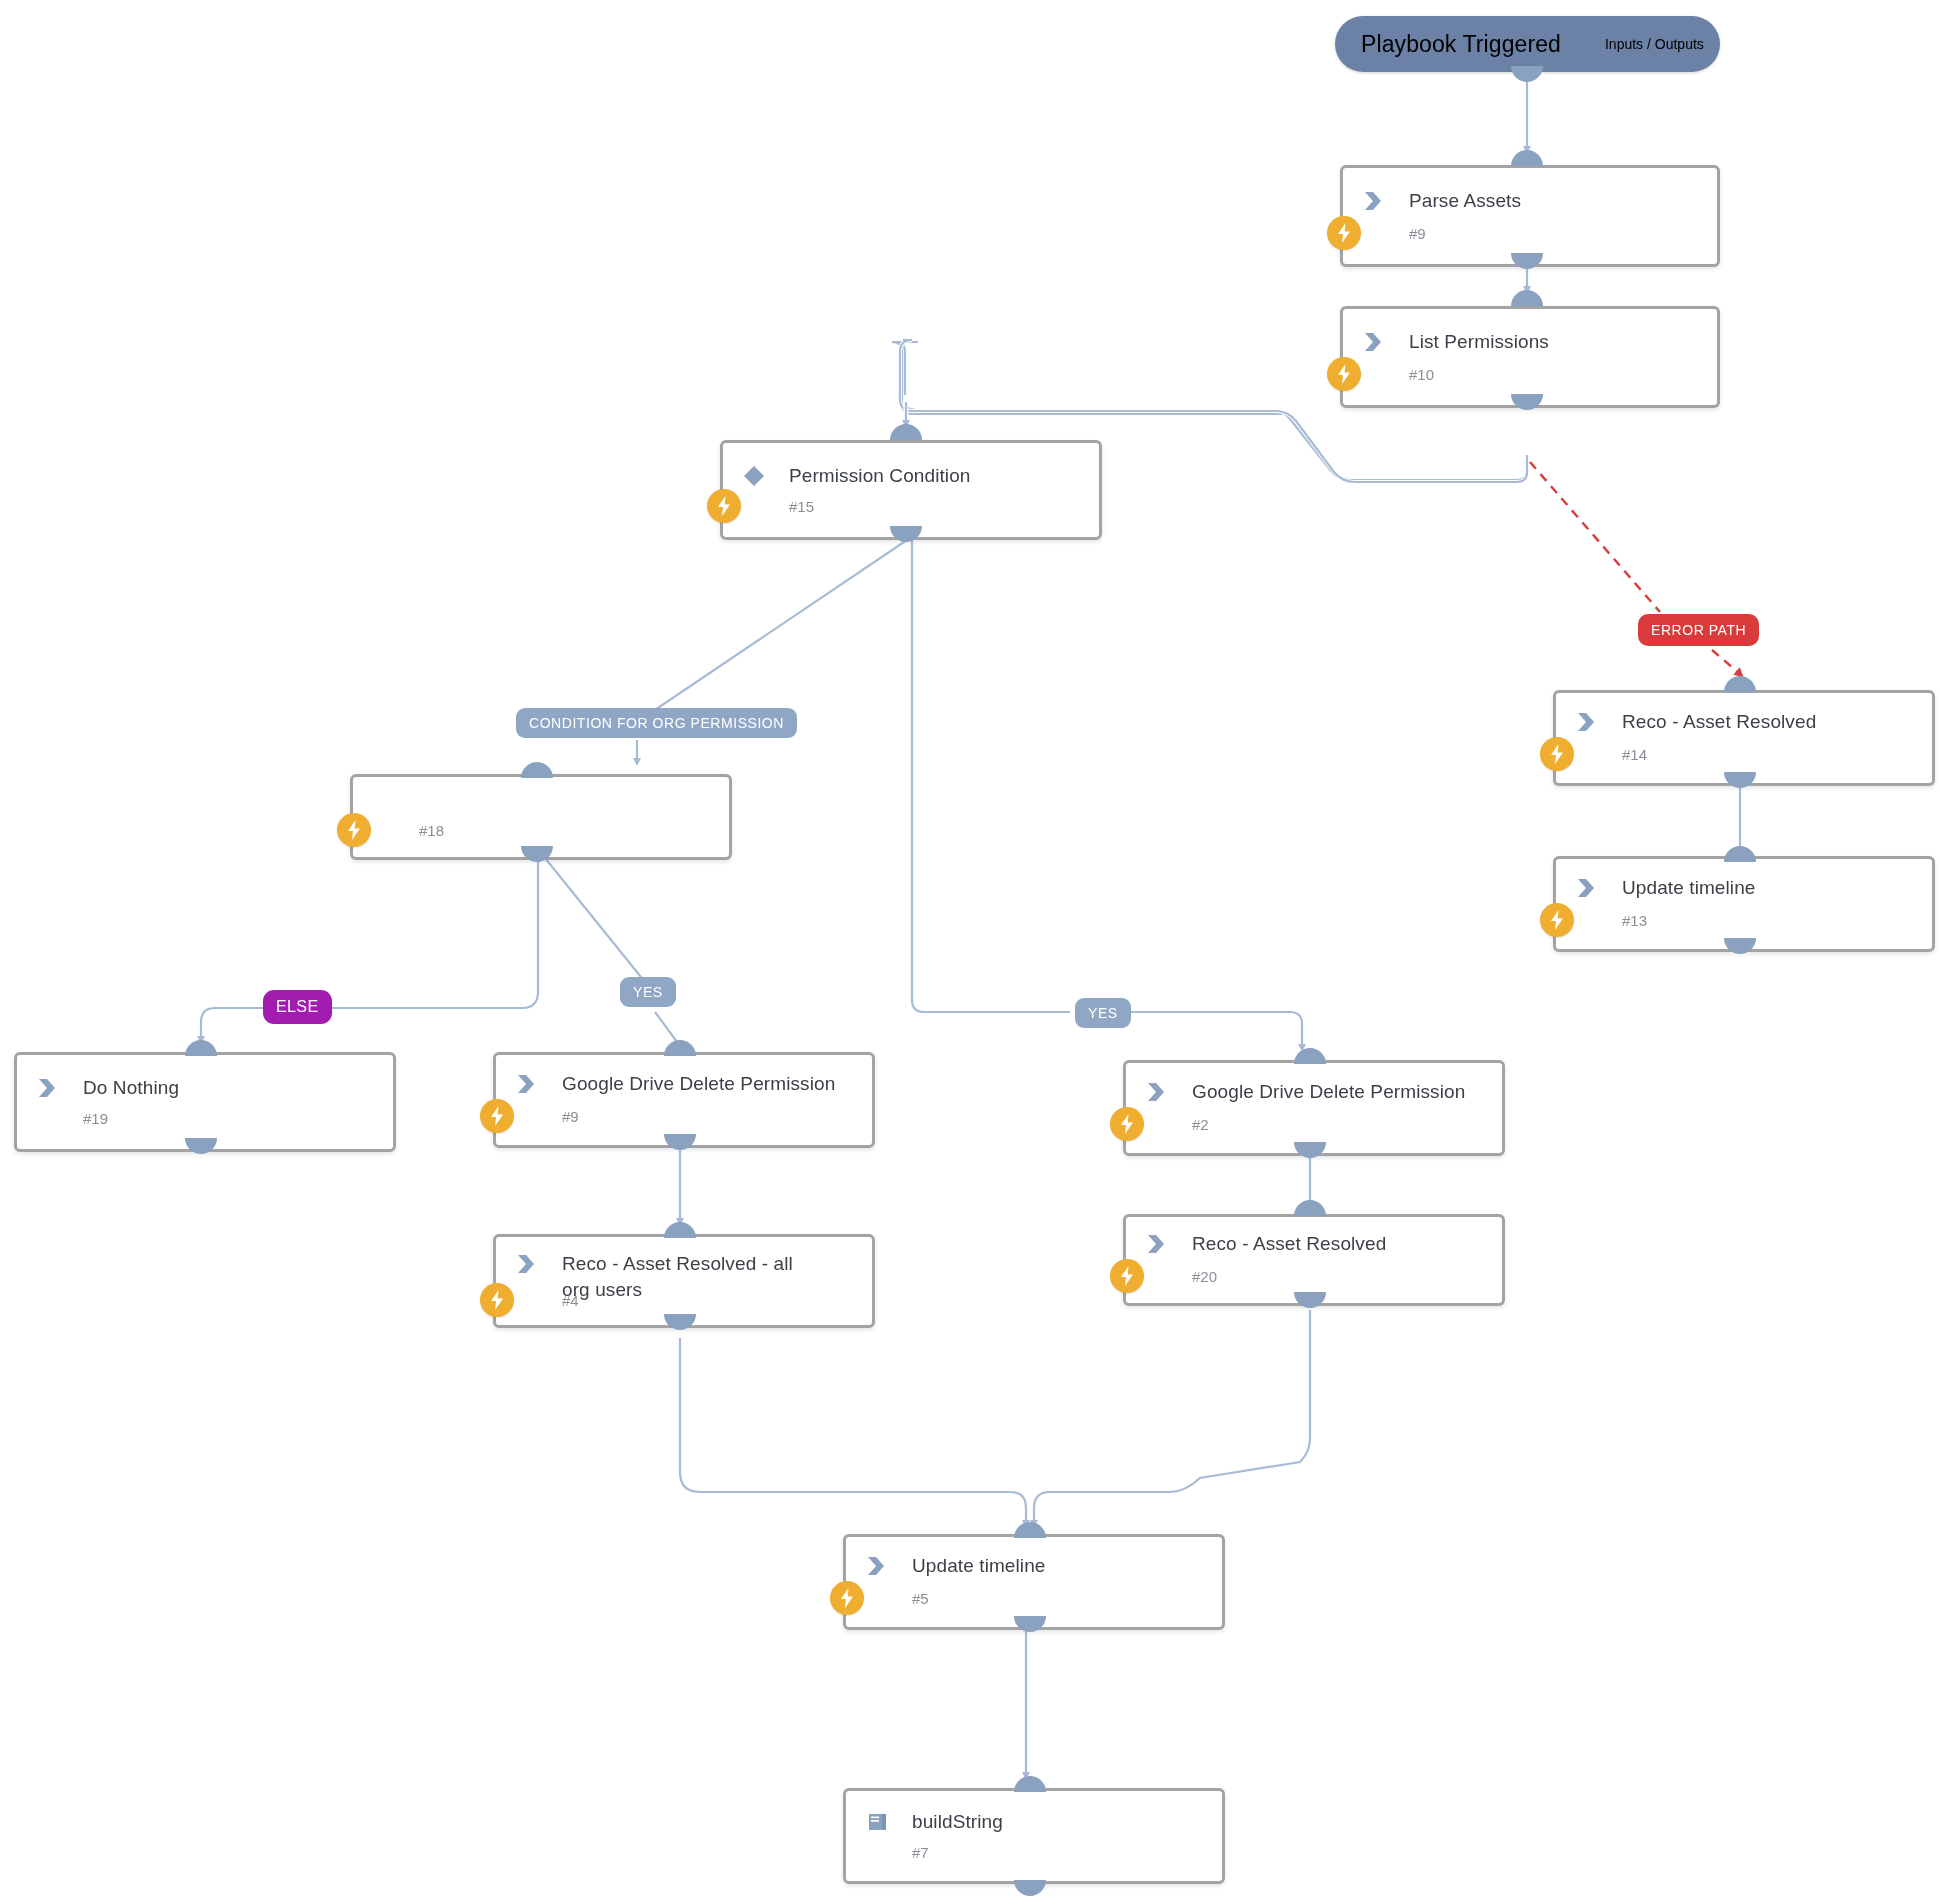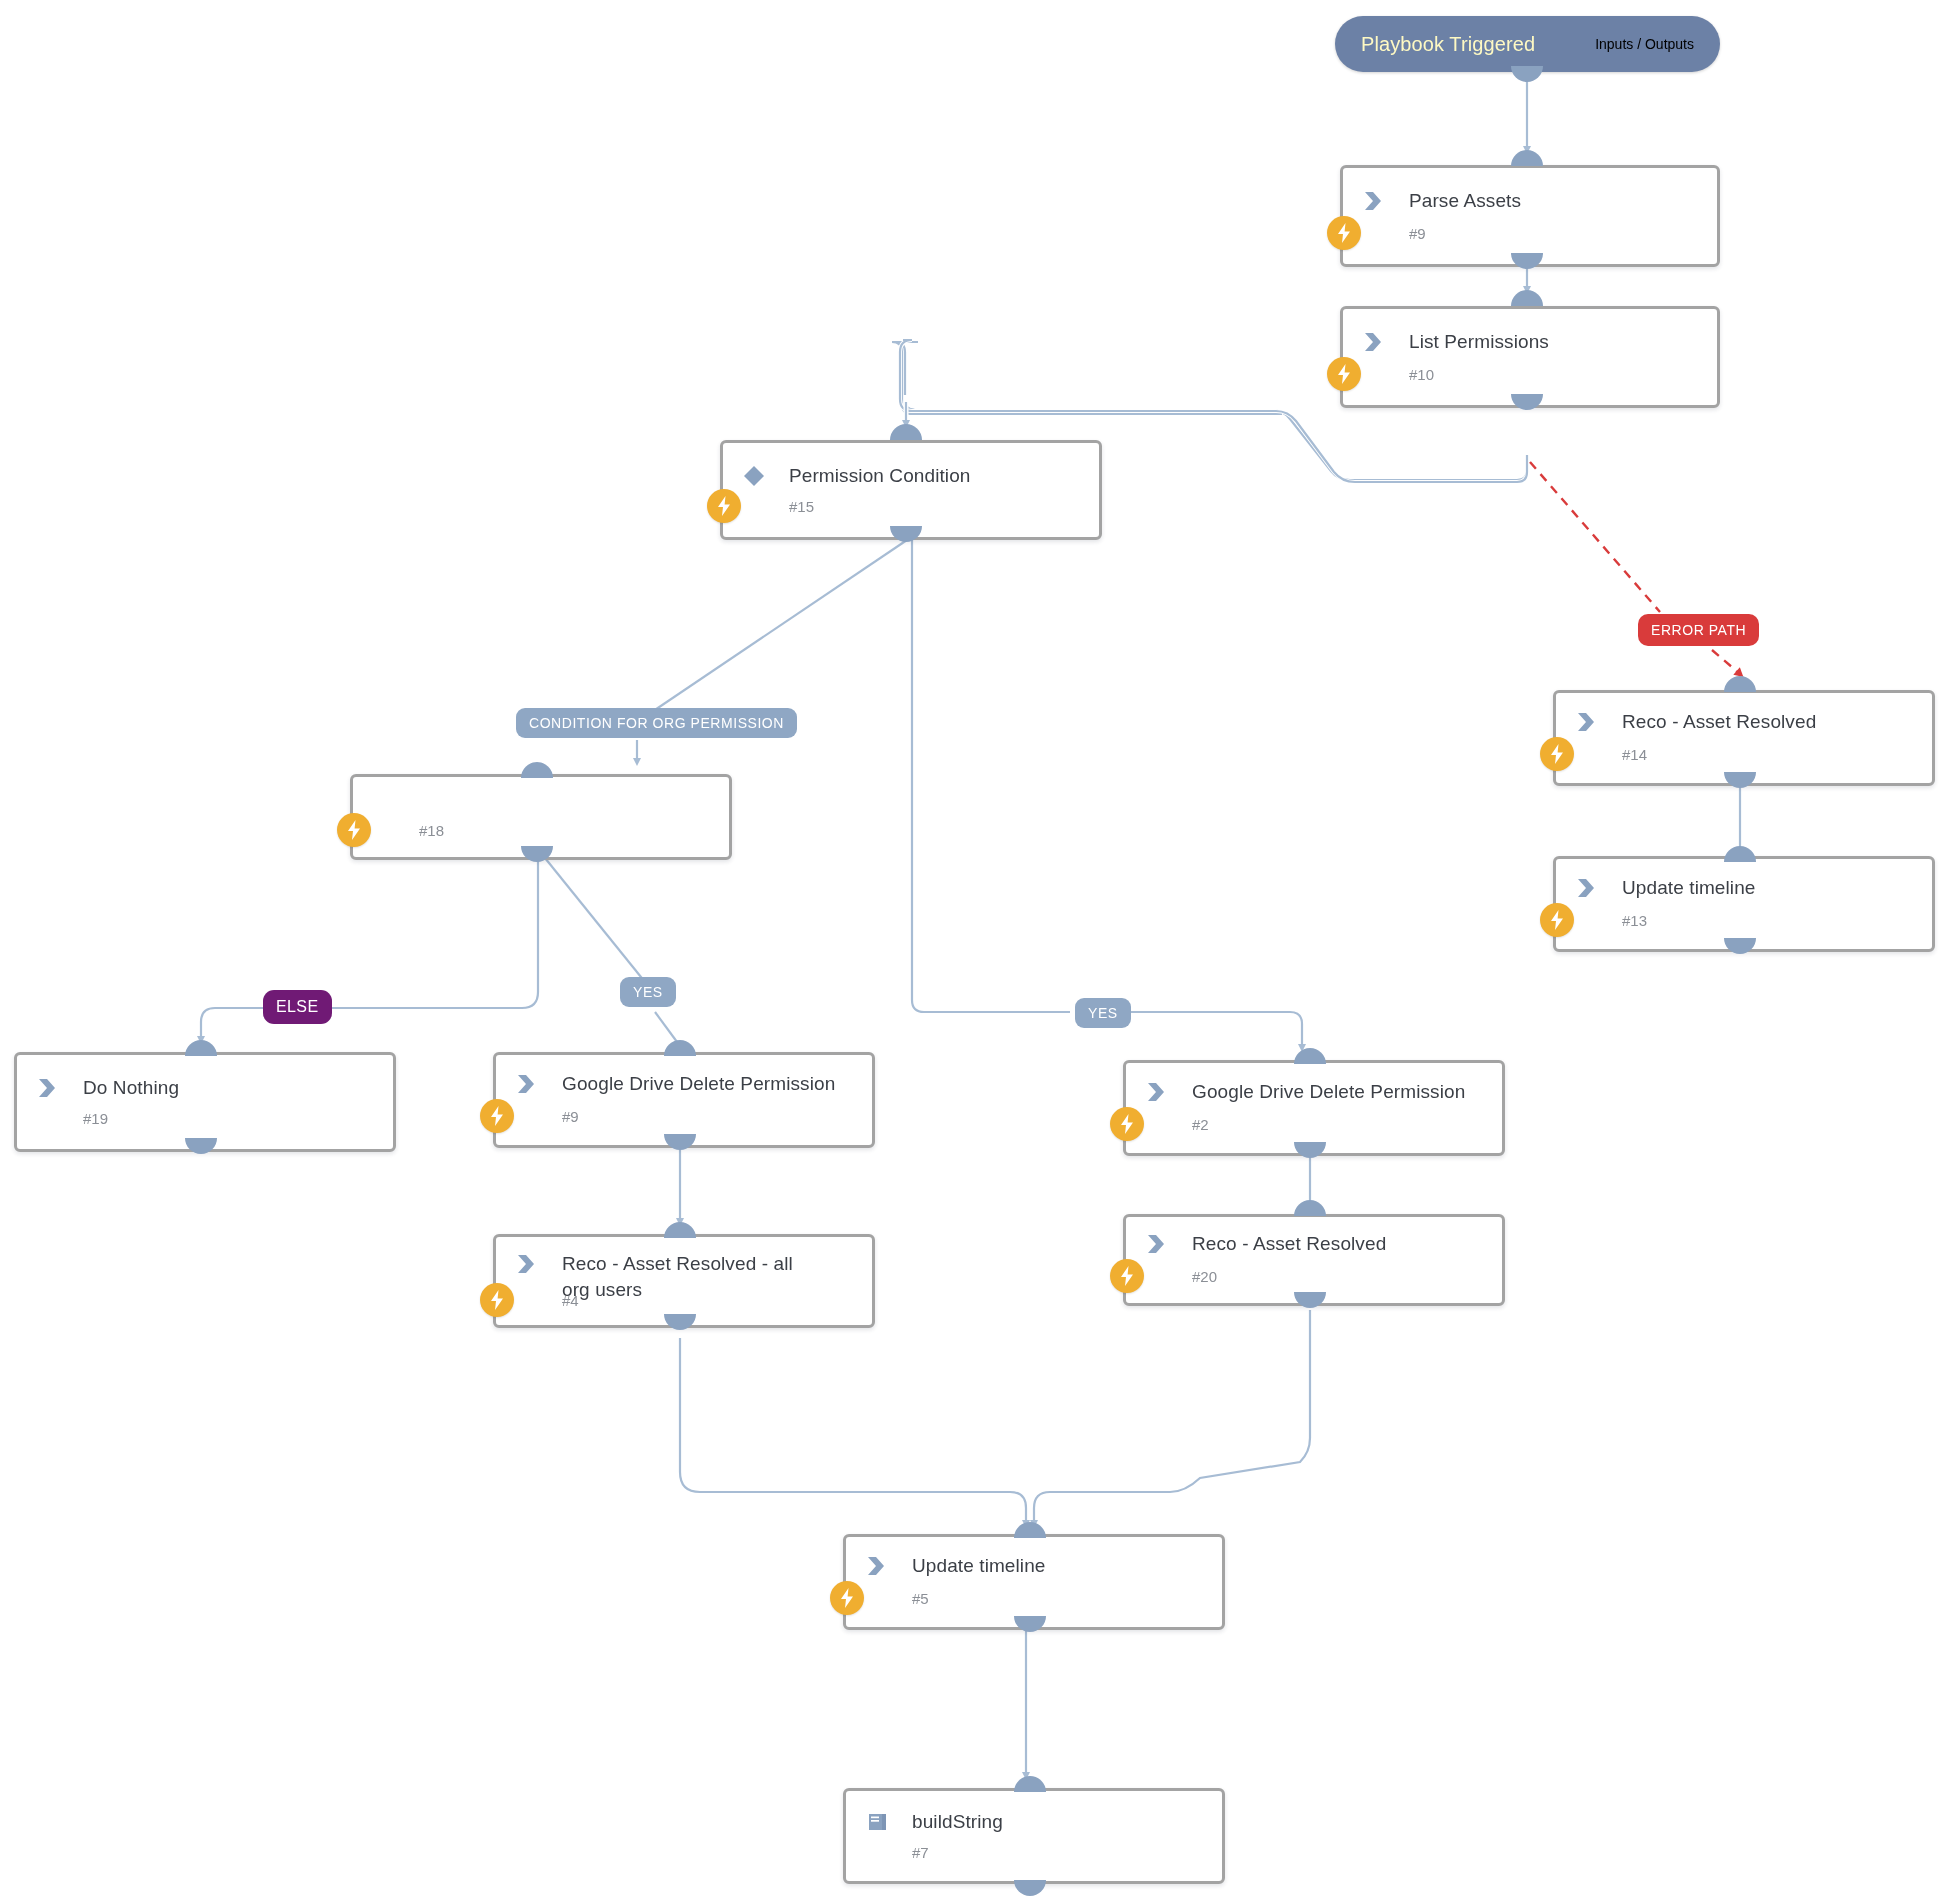--- a/index.html
+++ b/index.html
@@ -29,22 +29,22 @@
     background:#6c81a6;
     border-radius:28px;
     height:56px;
     display:flex;
     align-items:center;
     padding:0 26px;
     box-shadow:0 1px 3px rgba(0,0,0,.18);
     z-index:5;
   }
   .trigger-title{
-    color:#fef9c3;
-    font-size:20px;
+    color:#000000;
+    font-size:23px;
     letter-spacing:.1px;
     white-space:nowrap;
   }
   .trigger-io{
     margin-left:auto;
     padding-left:44px;
     color:#000000;
     font-size:14px;
     white-space:nowrap;
   }
@@ -127,21 +127,21 @@
     border-radius:9px;
     color:#ffffff;
     font-size:14px;
     letter-spacing:.55px;
     height:30px;
     padding:0 13px;
     white-space:nowrap;
     z-index:8;
   }
   .elabel.blue{ background:#8fa7c4; }
-  .elabel.dark{ background:#701a75; border-radius:11px; font-size:16px; letter-spacing:.4px; height:34px;}
+  .elabel.dark{ background:#a21caf; border-radius:11px; font-size:16px; letter-spacing:.4px; height:34px;}
   .elabel.red{ background:#d93b3b; border-radius:10px; height:32px; font-size:14px;}
 </style>
 </head>
 <body>
 
 <div id="canvas">
 
   <svg id="edges" viewBox="0 0 1940 1904" width="1940" height="1904">
     <defs>
       <marker id="ah" markerWidth="10" markerHeight="10" refX="5" refY="5" orient="auto" markerUnits="userSpaceOnUse">

